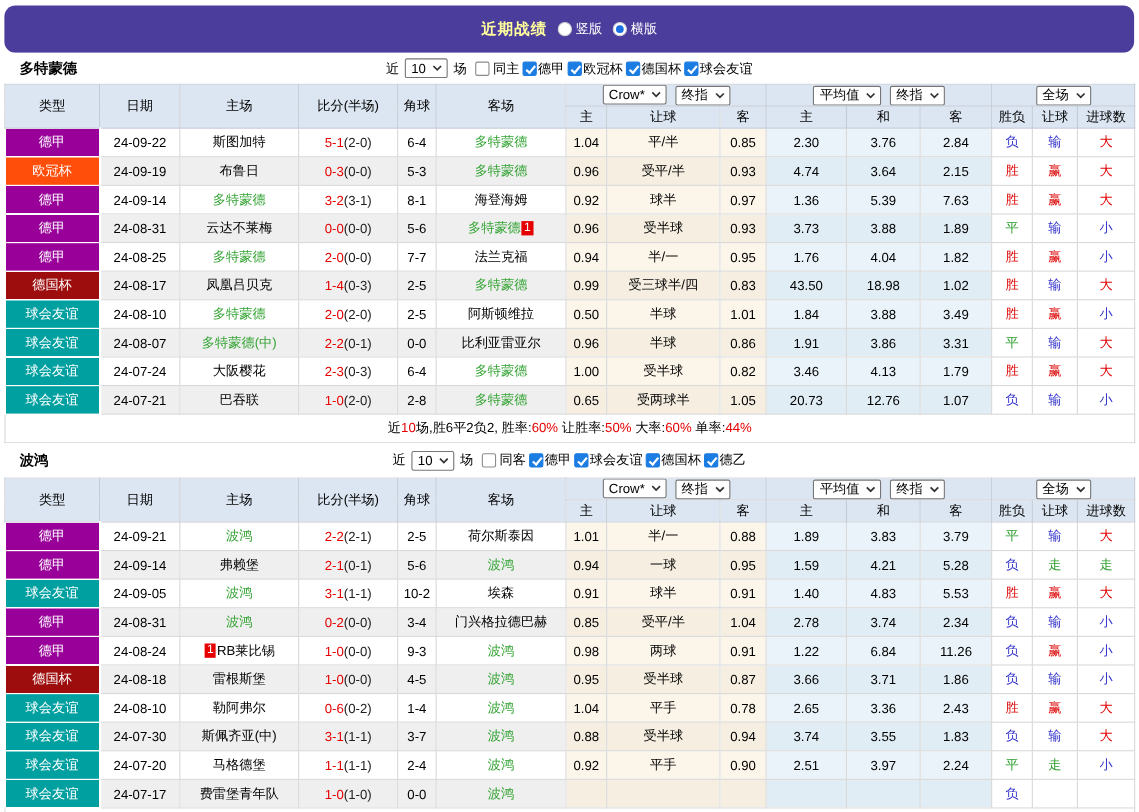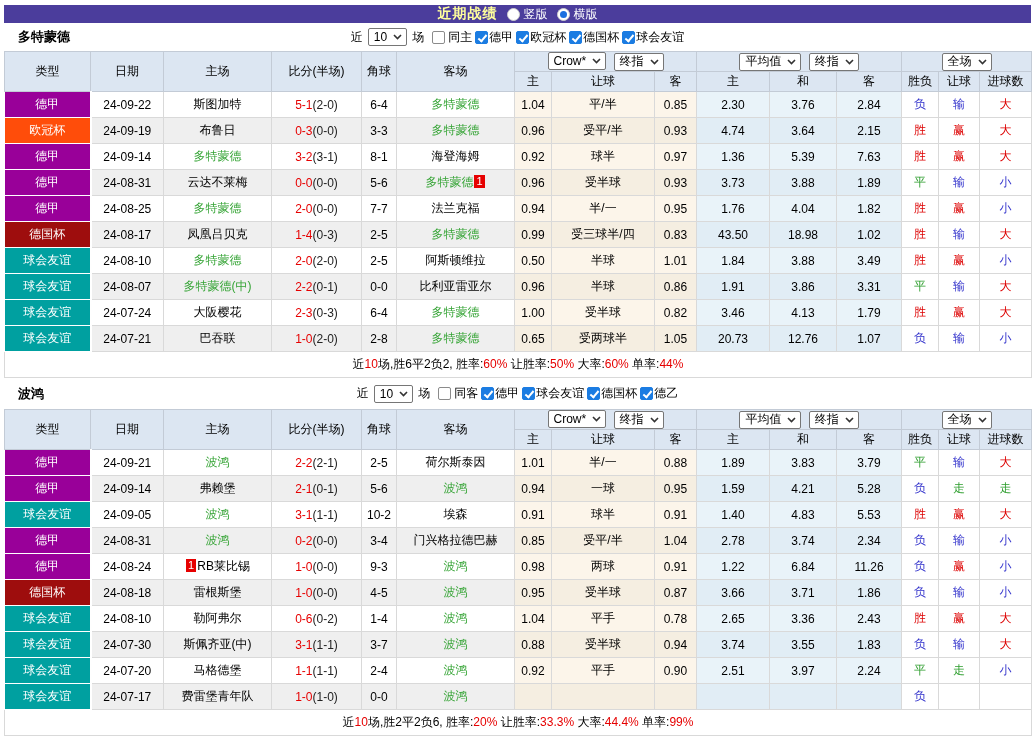--- a/index.html
+++ b/index.html
@@ -1,20 +1,20 @@
 <!DOCTYPE html>
 <html><head>
 <meta charset="utf-8">
 <style>
   html,body { margin:0; padding:0; background:#fff; }
   body { width:1035px; font-family:"Liberation Sans","DejaVu Sans",sans-serif; font-size:12px; color:#000; }
   .page { padding:5px 4px 2px 4px; }
 
   
-  .topbar { height:18px; background:#4b3d9c; display:flex; align-items:center; justify-content:center; gap:9px; }
+  .topbar { height:43px; background:#4b3d9c; display:flex; align-items:center; justify-content:center; gap:9px;border-radius:10px; }
   .topbar .title { font-weight:bold; font-size:14px; color:#ffff9c; letter-spacing:1px; }
   .radio-item { display:inline-flex; align-items:center; gap:4px; color:#fff; cursor:default; }
   .radio { width:13px; height:13px; border-radius:50%; background:#fff; border:1px solid #cfcfcf; box-sizing:border-box; display:inline-block; position:relative; }
   .radio.selected::after { content:""; position:absolute; left:2px; top:2px; width:7px; height:7px; border-radius:50%; background:#1b6fe0; }
 
   
   .band { position:relative; height:28px; display:flex; align-items:center; justify-content:center; background:#fff; }
   .team-name { position:absolute; left:14px; font-weight:bold; font-size:13px; }
   .filter { display:flex; align-items:center; gap:3px; }
   .filter .gap { width:2px; }
@@ -190,21 +190,21 @@
             <td class="blu">2.84</td>
             <td class="res" style="color: rgb(51, 51, 204);">负</td>
             <td class="res" style="color: rgb(51, 51, 204);">输</td>
             <td class="res" style="color: rgb(221, 0, 0);">大</td>
           </tr>
           <tr class="even">
             <td class="type-cell" style="background: rgb(255, 77, 10);">欧冠杯</td>
             <td class="plain">24-09-19</td>
             <td class="plain"><span>布鲁日</span></td>
             <td class="plain"><span class="score-main">0-3</span><span class="score-half">(0-0)</span></td>
-            <td class="plain">3-3</td>
+            <td class="plain">5-3</td>
             <td class="plain"><span class="tracked">多特蒙德</span></td>
             <td class="crm">0.96</td>
             <td class="crm">受平/半</td>
             <td class="crm">0.93</td>
             <td class="blu">4.74</td>
             <td class="blu">3.64</td>
             <td class="blu">2.15</td>
             <td class="res" style="color: rgb(221, 0, 0);">胜</td>
             <td class="res" style="color: rgb(221, 0, 0);">赢</td>
             <td class="res" style="color: rgb(221, 0, 0);">大</td>

